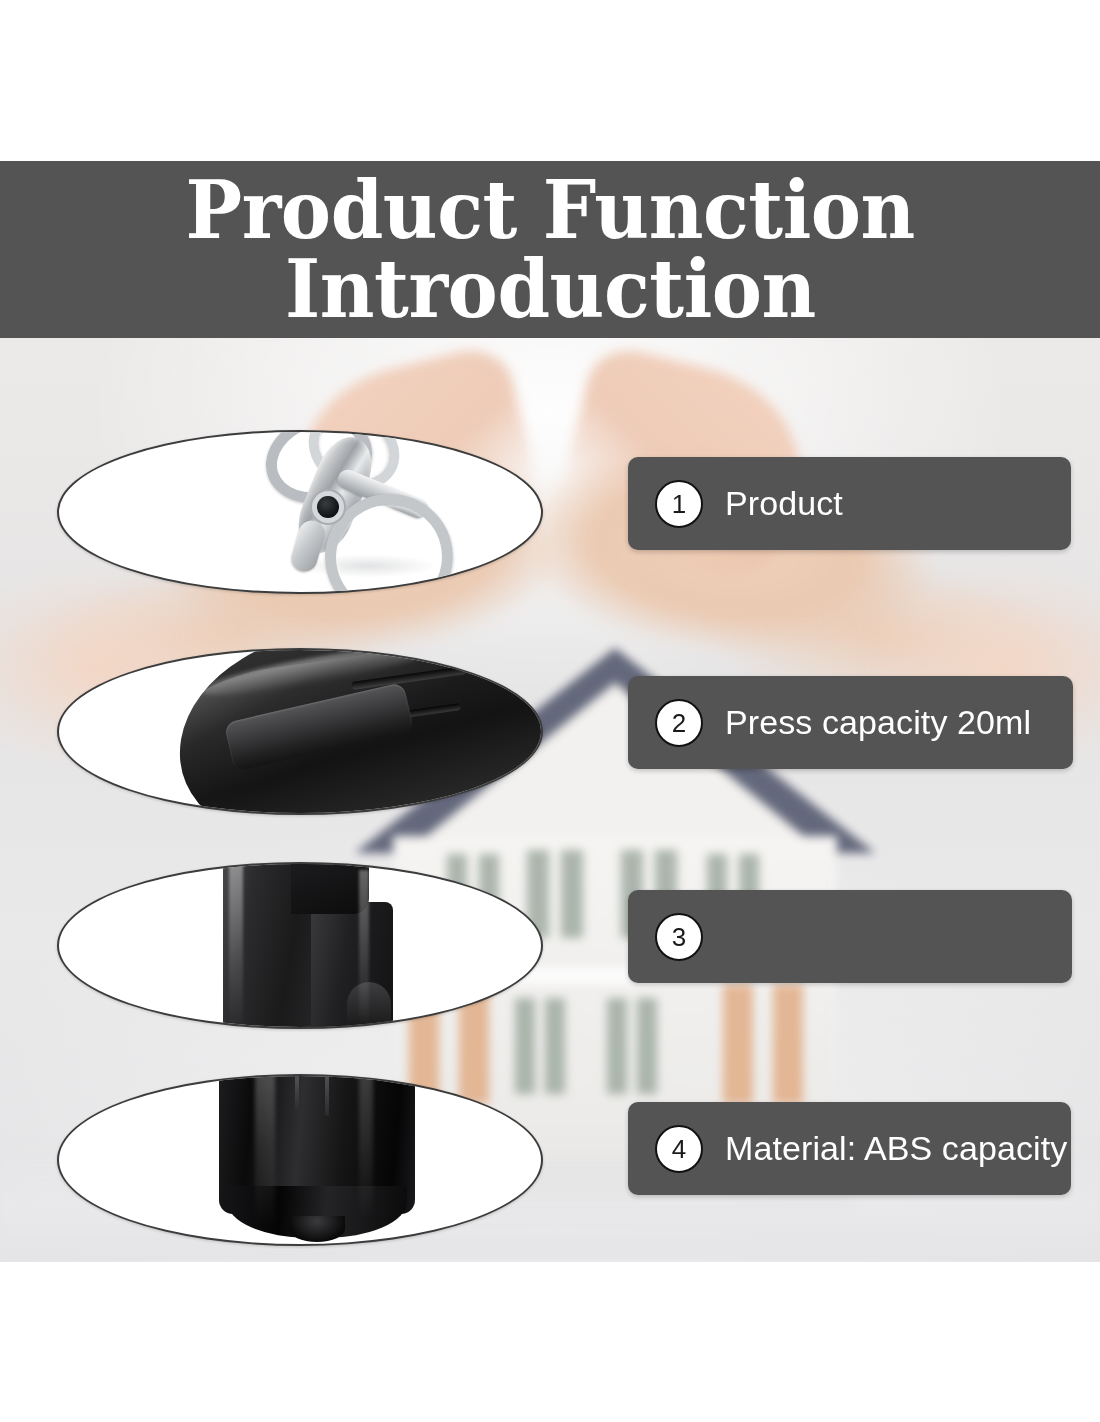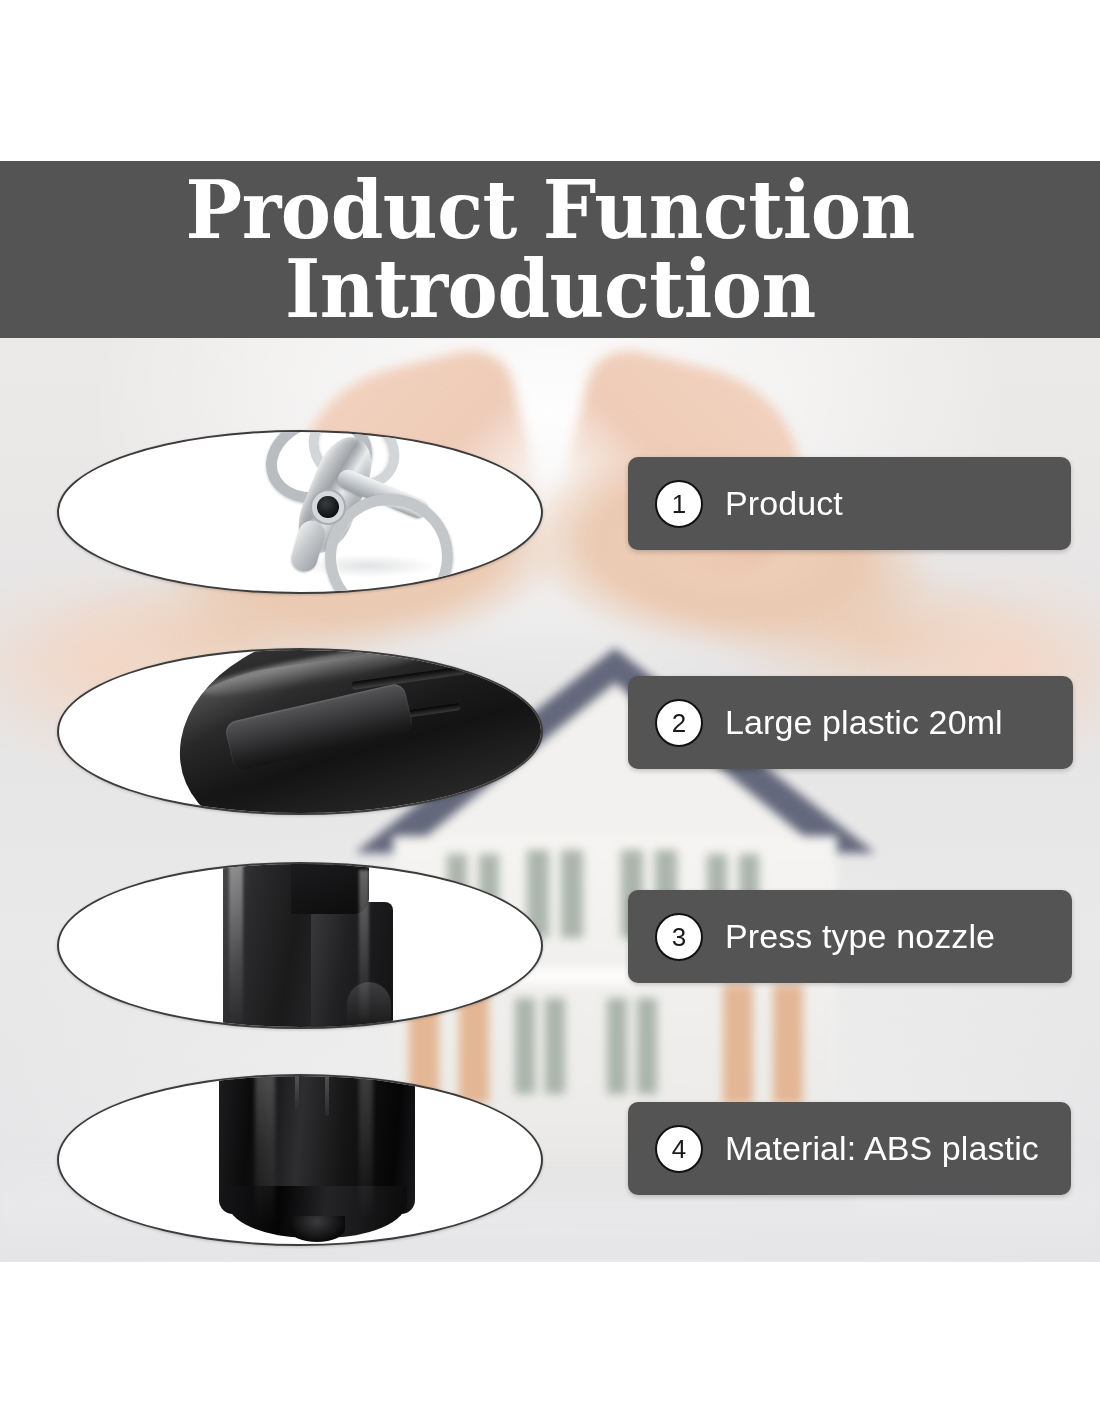--- a/index.html
+++ b/index.html
@@ -566,26 +566,25 @@
     </div>
   </div>
 
   <div class="label-box" id="label-1">
     <div class="badge">1</div>
     <div class="label-text">Product</div>
   </div>
 
   <div class="label-box" id="label-2">
     <div class="badge">2</div>
-    <div class="label-text">Large plastic 20ml</div>
+    <div class="label-text">Press capacity 20ml</div>
   </div>
 
   <div class="label-box" id="label-3">
     <div class="badge">3</div>
-    <div class="label-text">Press type nozzle</div>
   </div>
 
   <div class="label-box" id="label-4">
     <div class="badge">4</div>
-    <div class="label-text">Material: ABS plastic</div>
+    <div class="label-text">Material: ABS capacity</div>
   </div>
 
 </div>
 
 </body></html>

